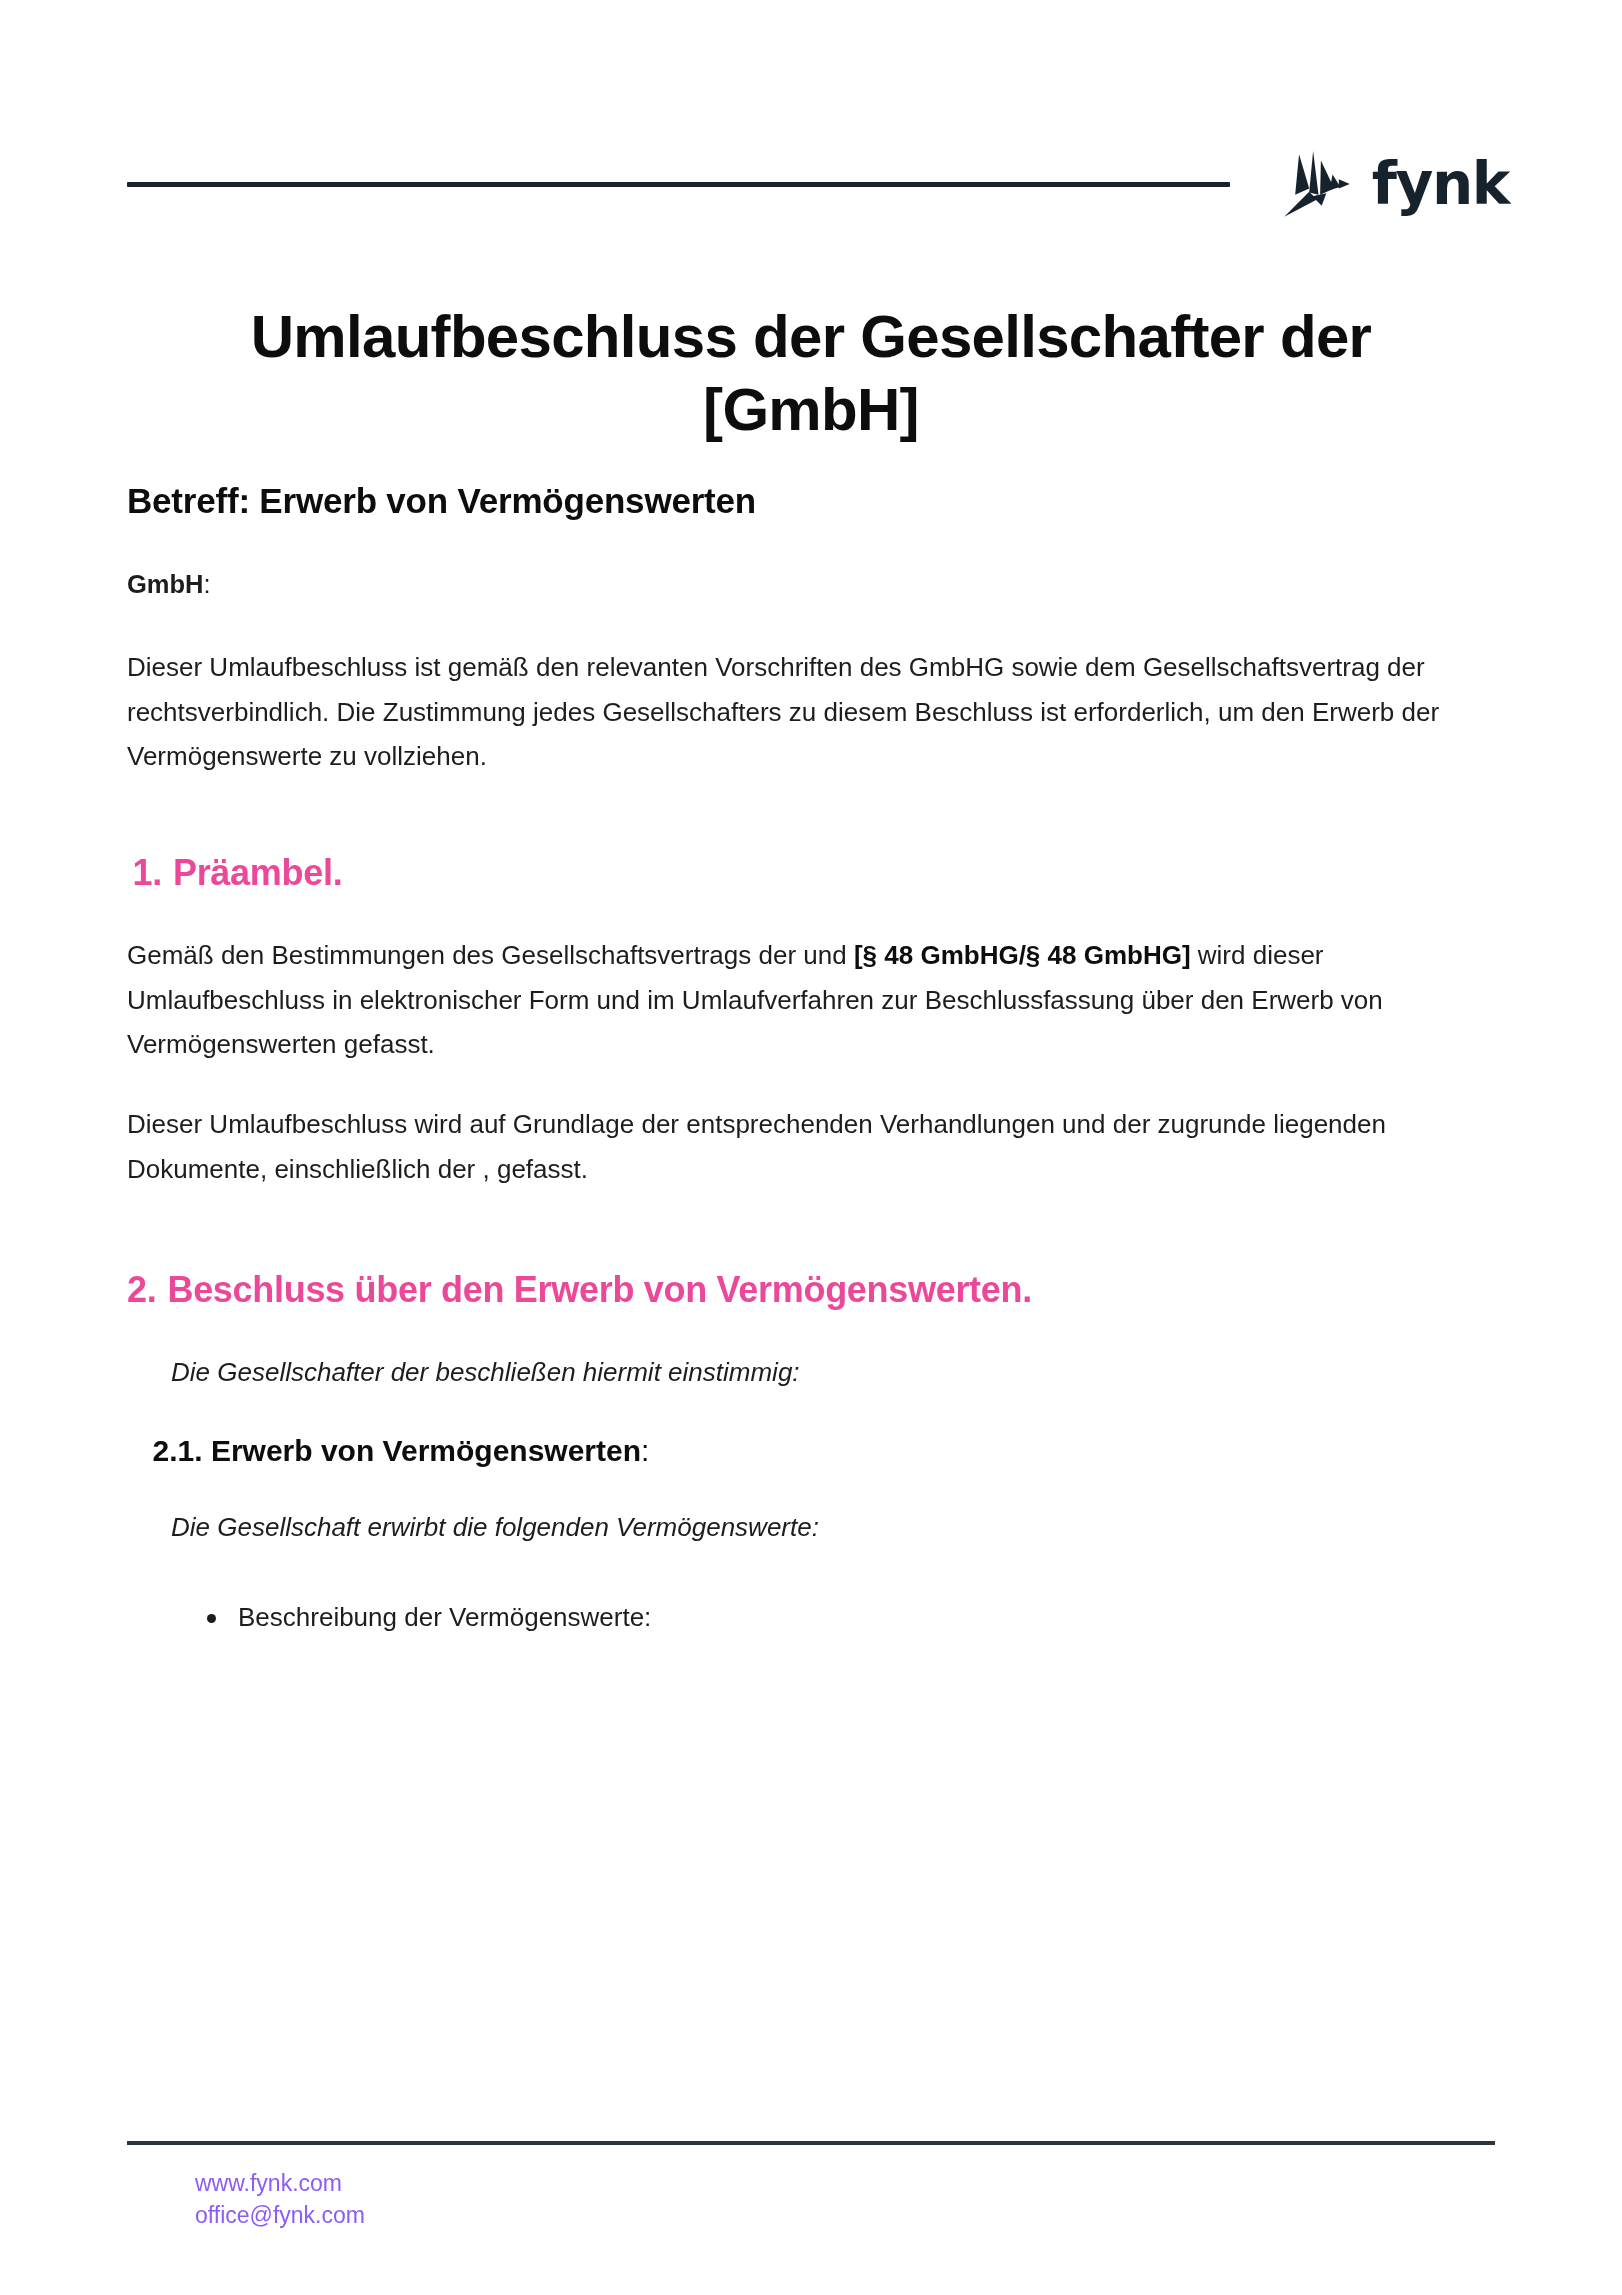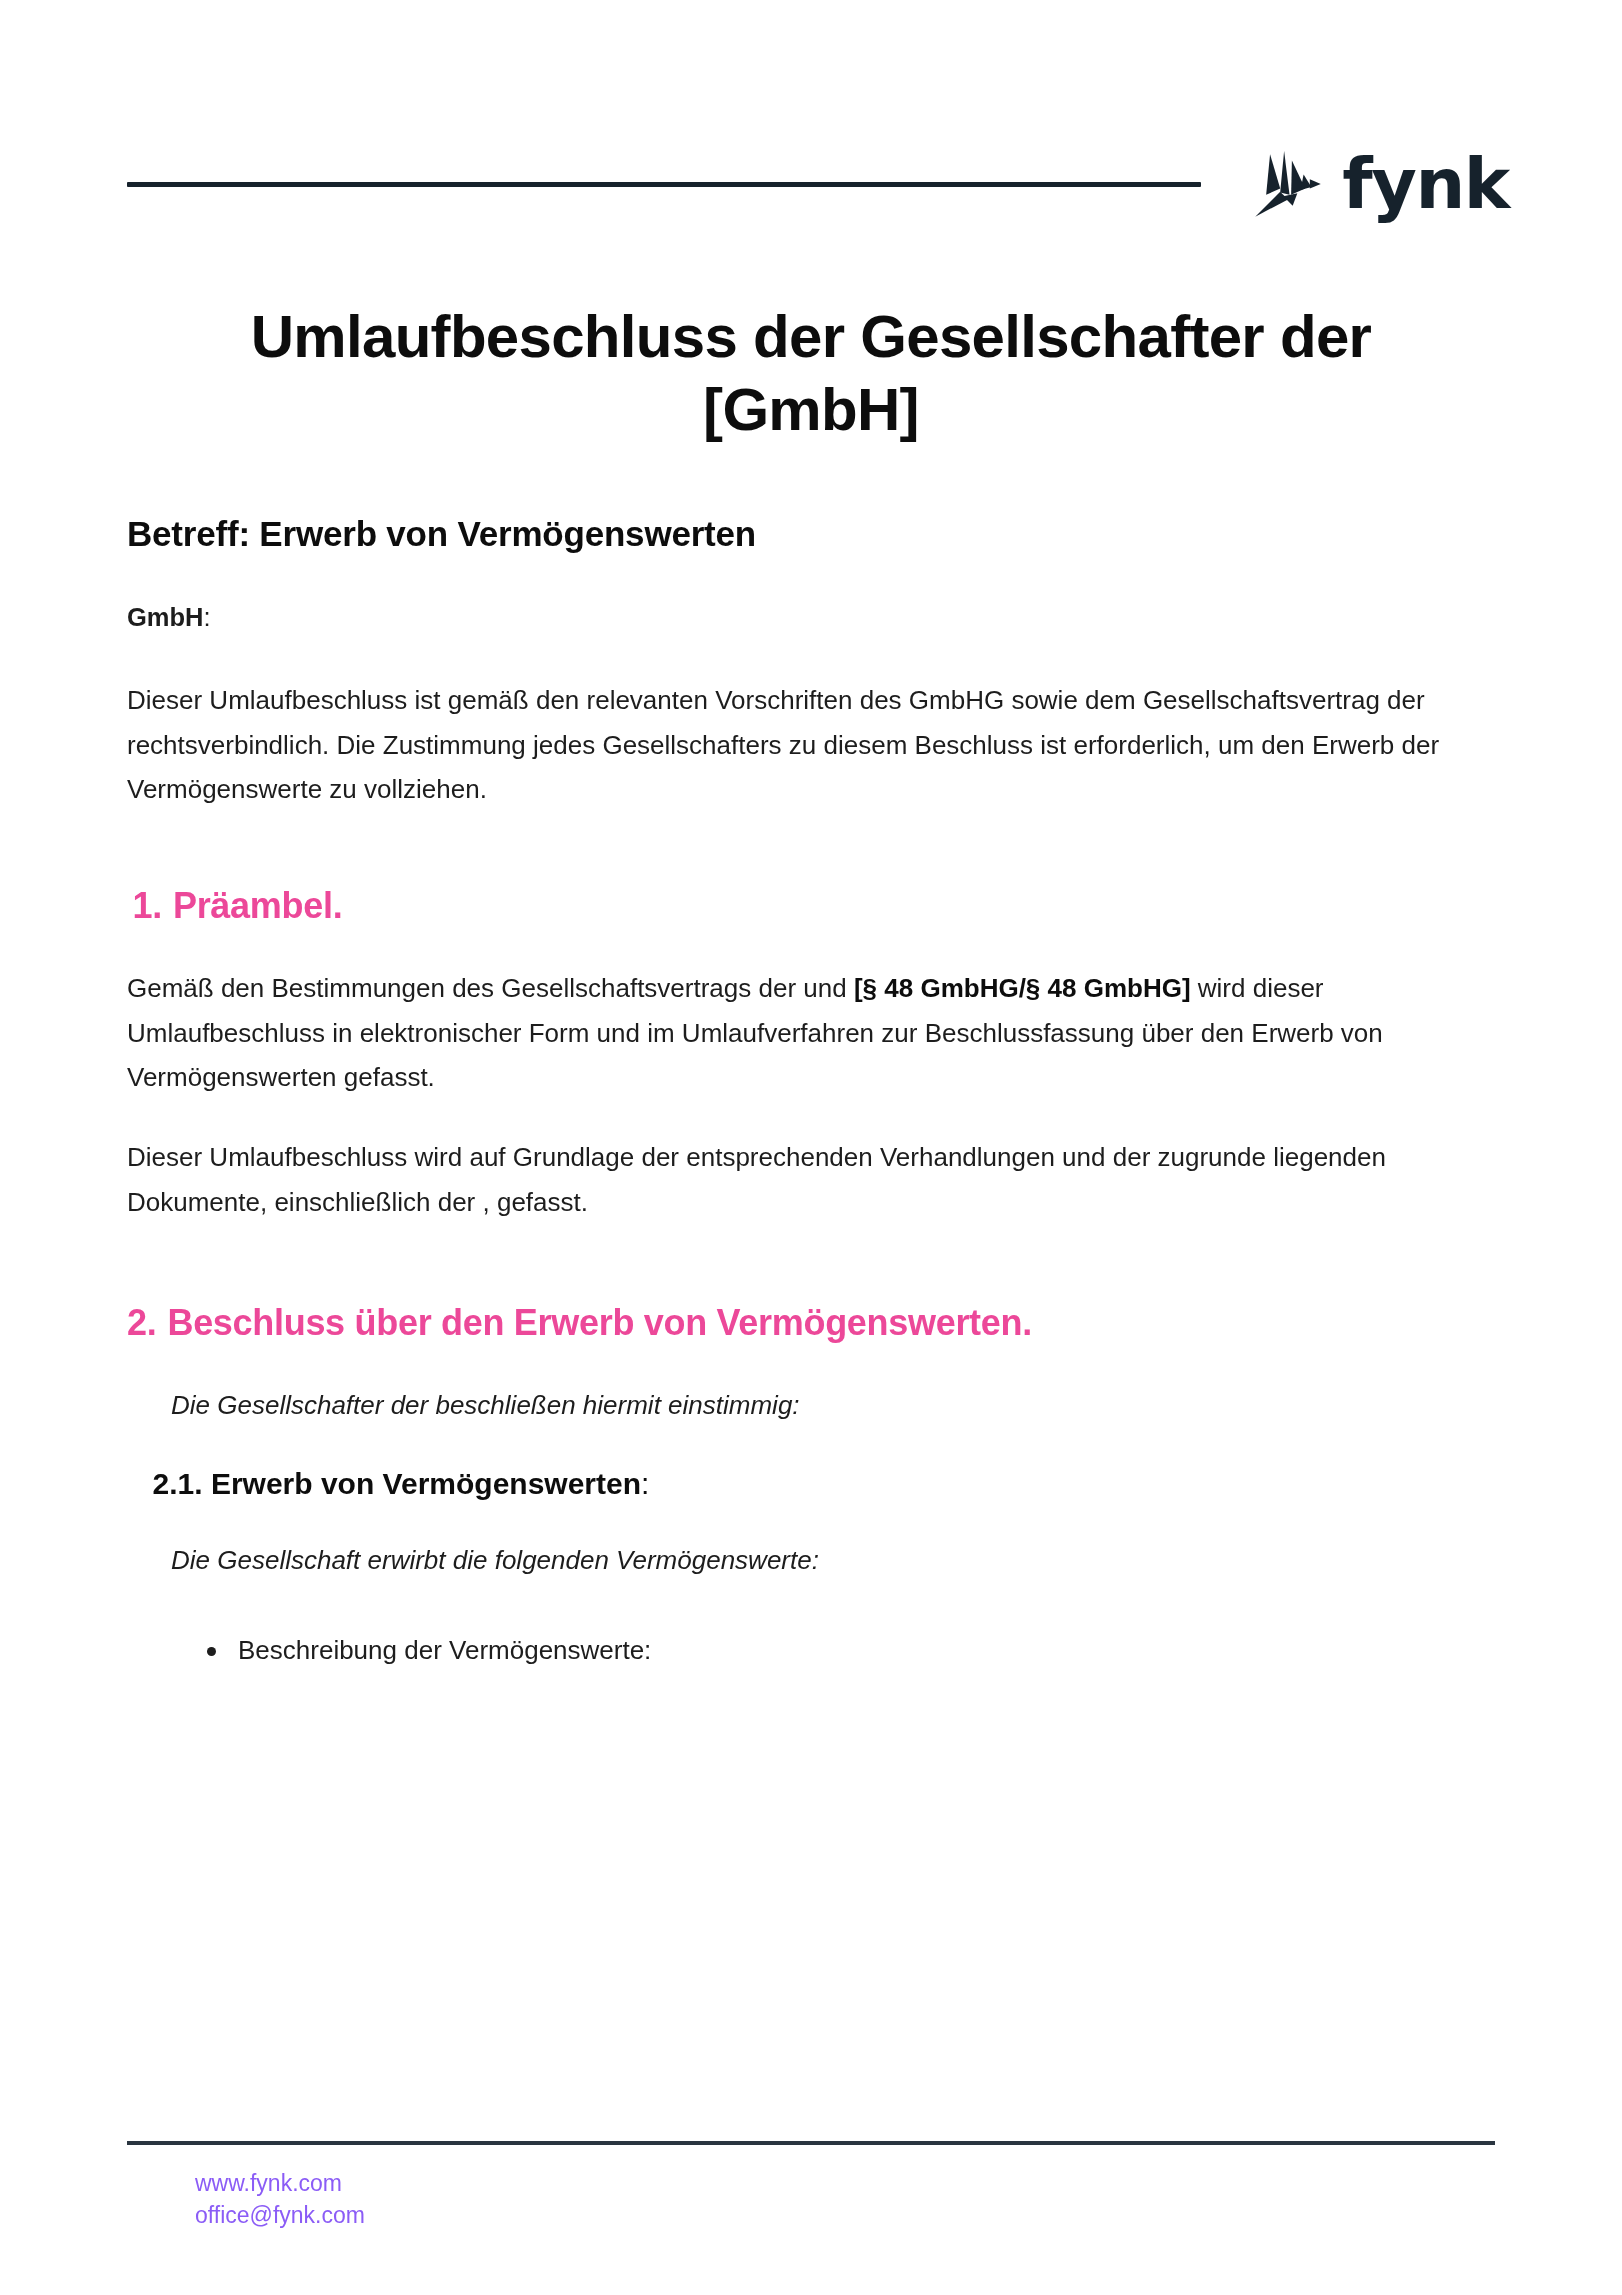--- a/index.html
+++ b/index.html
@@ -45,39 +45,39 @@
     gap: 14.5px;
     margin-top: -7.3px;
   }
   .brand-mark {
     display: block;
     width: 80px;
     height: 78px;
   }
   .brand-word {
     font-family: "DejaVu Sans", "Liberation Sans", sans-serif;
-    font-size: 70px;
+    font-size: 58px;
     font-weight: 700;
     letter-spacing: -1.4px;
     color: #16222c;
     line-height: 1;
     margin-bottom: 5.5px;
   }
 
   
   .content {
     position: absolute;
     top: 300px;
     left: 127px;
     width: 1368px;
   }
 
   
   .doc-title {
-    margin: 0 0 65px 0;
+    margin: 0 0 32px 0;
     text-align: center;
     font-size: 60px;
     line-height: 1.22;
     font-weight: 700;
     letter-spacing: -0.7px;
     color: #0d0d0d;
     padding: 0 18px;
   }
 
   

